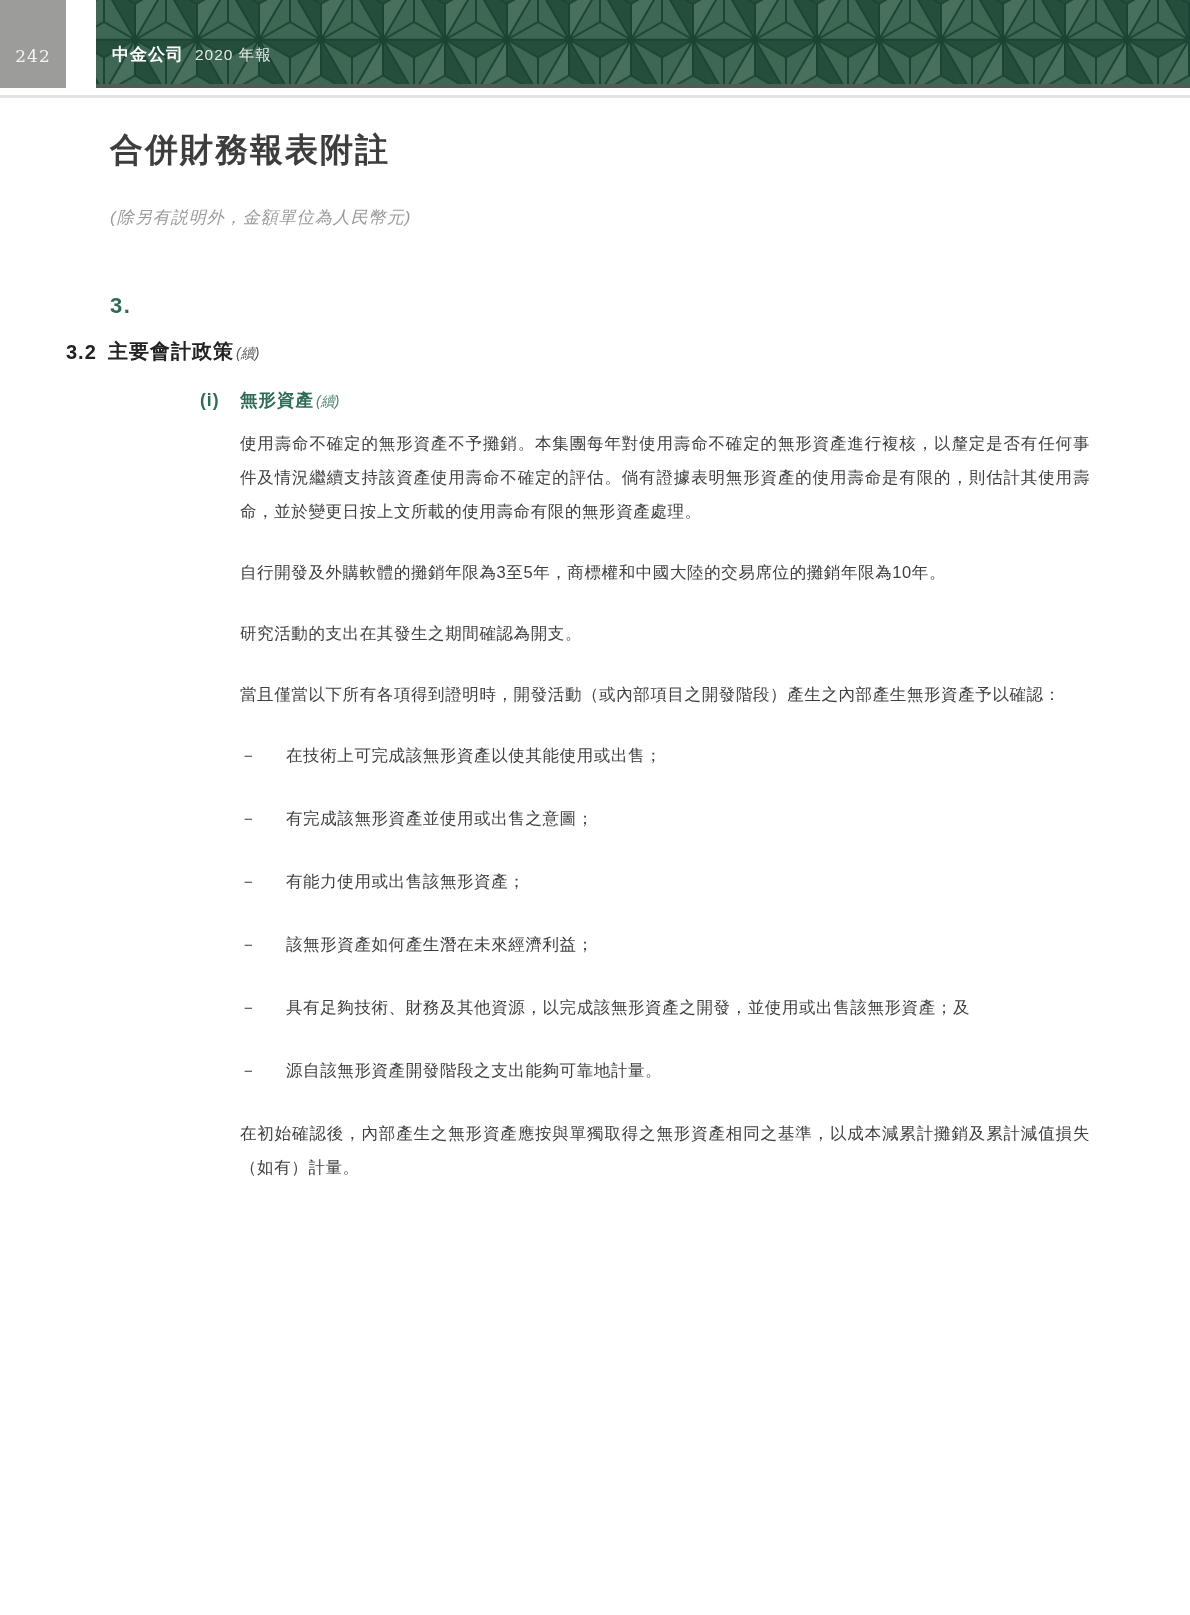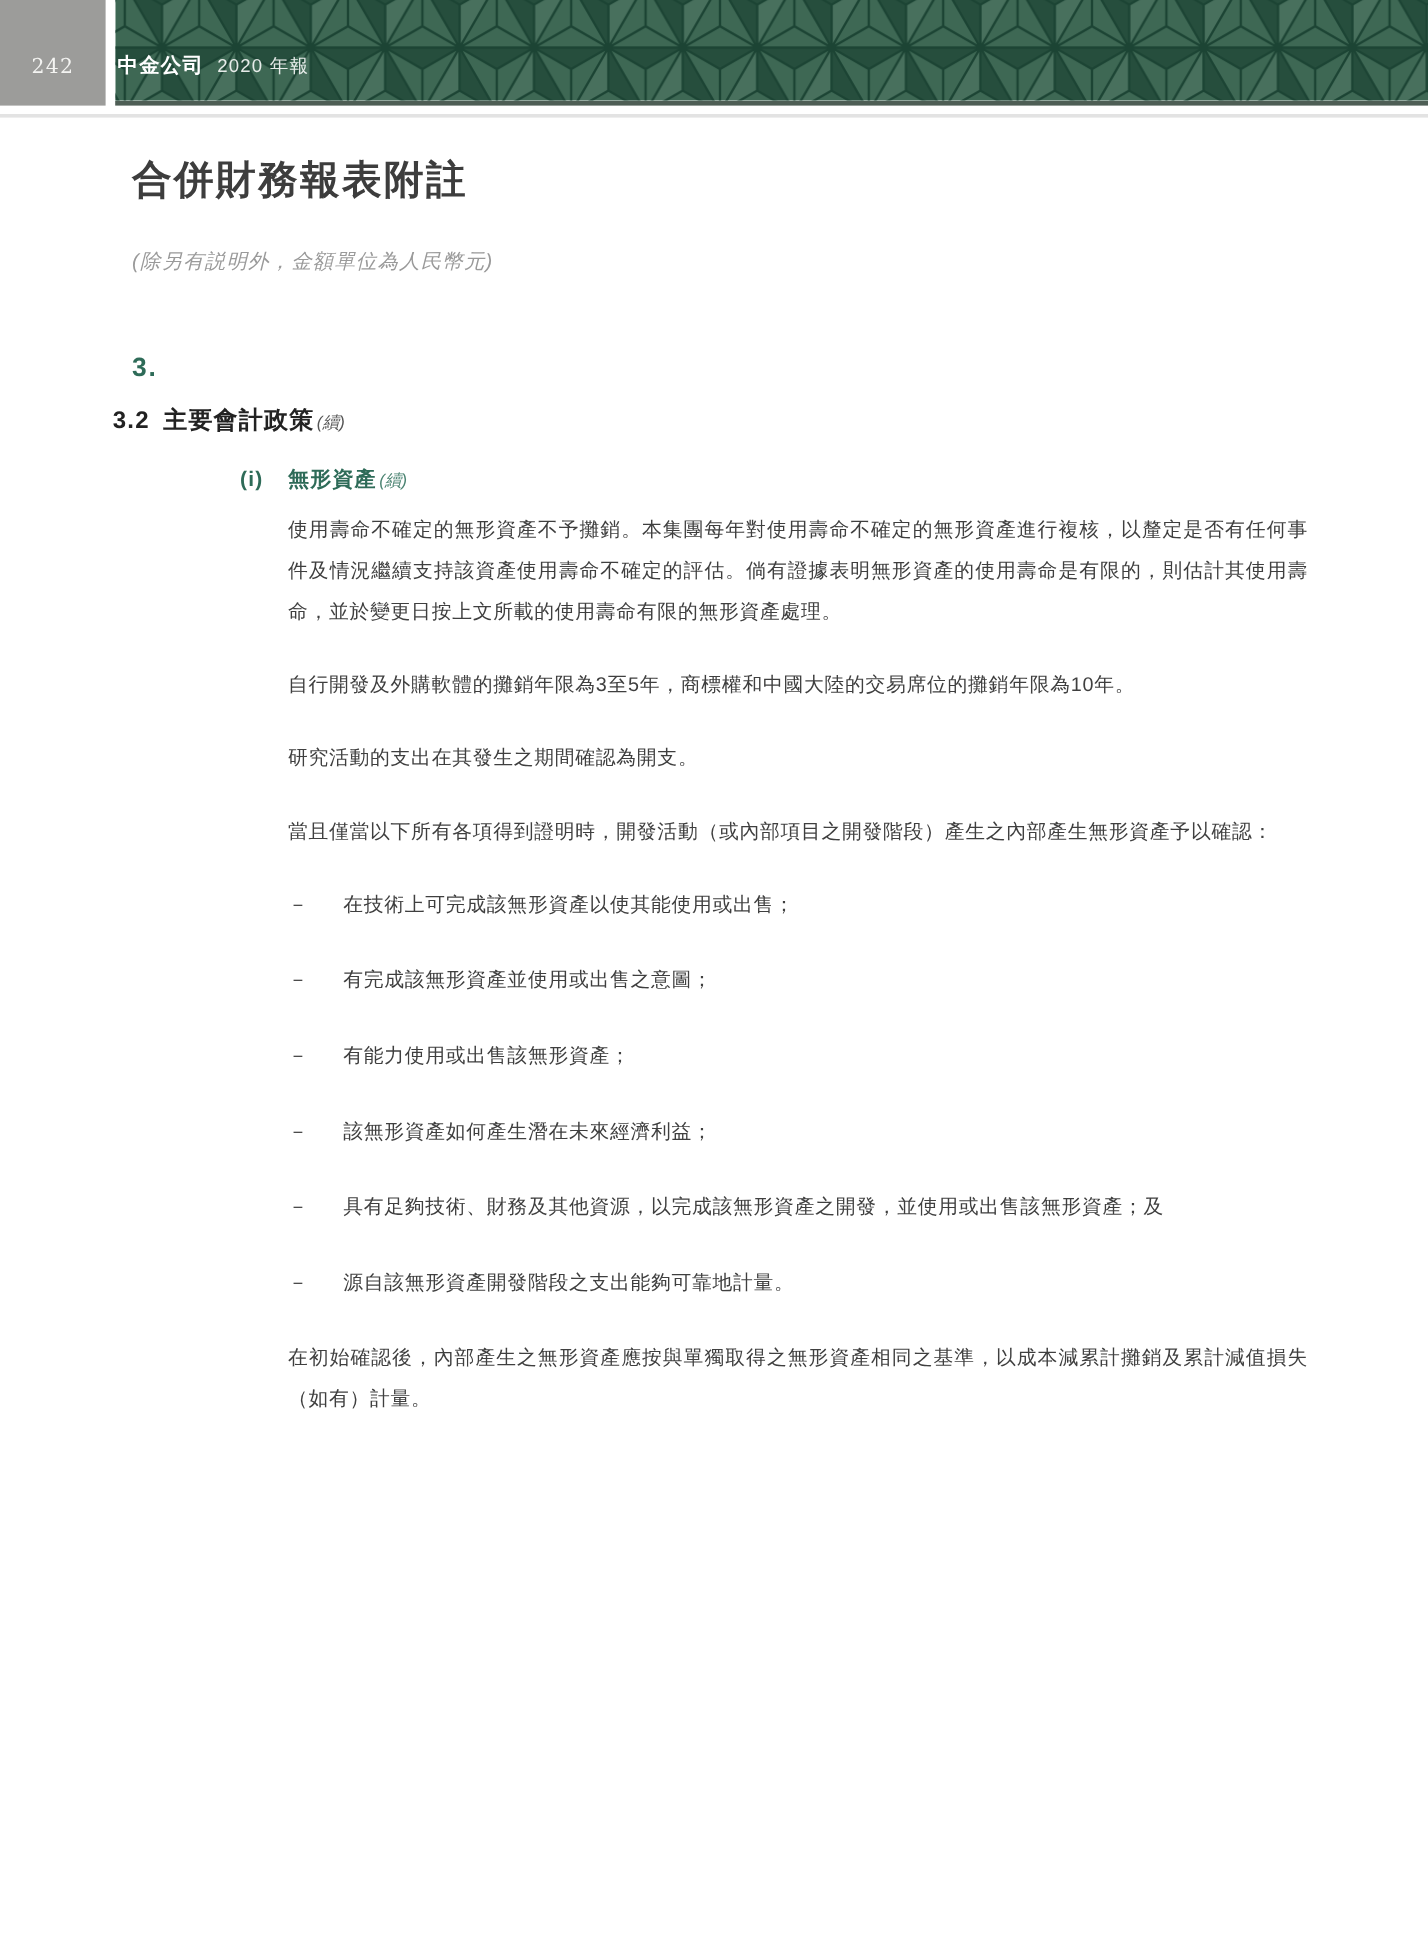--- a/index.html
+++ b/index.html
@@ -16,38 +16,38 @@
     position:relative;
     width:1190px;
     height:1615px;
     background:#ffffff;
     overflow:hidden;
   }
 
   
   .header{position:absolute;top:0;left:0;width:1190px;height:102px;}
   .pageno-box{
-    position:absolute;top:0;left:0;width:88px;height:88px;
+    position:absolute;top:0;left:0;width:66px;height:88px;
     background:var(--page-box-gray);
     display:flex;justify-content:center;align-items:flex-end;
     padding-bottom:22px;
   }
   .pageno{
     font-family:"DejaVu Serif","Liberation Serif",serif;
     font-size:17px;color:#f4f4f2;letter-spacing:1px;
   }
   .green-band{
     position:absolute;top:0;left:96px;right:0;height:88px;
     border-bottom:4px solid #4e5e55;
     overflow:hidden;
   }
   .green-band svg{position:absolute;top:0;left:0;width:100%;height:100%;display:block;}
   .asanoha-line{stroke:var(--pattern-line);stroke-width:2;fill:none;}
   .brand{
-    position:absolute;left:2px;bottom:18px;z-index:2;
+    position:absolute;left:16px;bottom:18px;z-index:2;
     display:flex;align-items:baseline;gap:11px;white-space:nowrap;
   }
   .brand-name{font-size:17px;font-weight:bold;color:#ffffff;letter-spacing:1px;}
   .brand-year{font-size:15.5px;color:rgba(255,255,255,0.88);letter-spacing:1px;}
   .header-rule{
     position:absolute;top:95px;left:0;width:1190px;height:3px;background:#e3e3e3;
   }
 
   
   .doc-title{
@@ -63,22 +63,22 @@
 
   
   .h-sec{
     display:flex;align-items:baseline;
     margin:62px 100px 0 110px;
     color:var(--heading-green);
     font-size:22px;font-weight:bold;line-height:30px;letter-spacing:1.5px;
   }
   .h-sec .num{flex:0 0 45px;}
   .h-sub{
-    display:flex;align-items:flex-start;
-    margin:16px 100px 0 94px;
+    display:flex;align-items:center;
+    margin:16px 100px 0 66px;
     color:#222222;
     font-size:20px;font-weight:bold;line-height:28px;letter-spacing:1px;
   }
   .h-sub .num{flex:0 0 42px;}
   .h-item{
     display:flex;align-items:baseline;
     margin:20px 100px 0 200px;
     color:var(--heading-green);
     font-size:17.5px;font-weight:bold;line-height:26px;letter-spacing:1px;
   }

